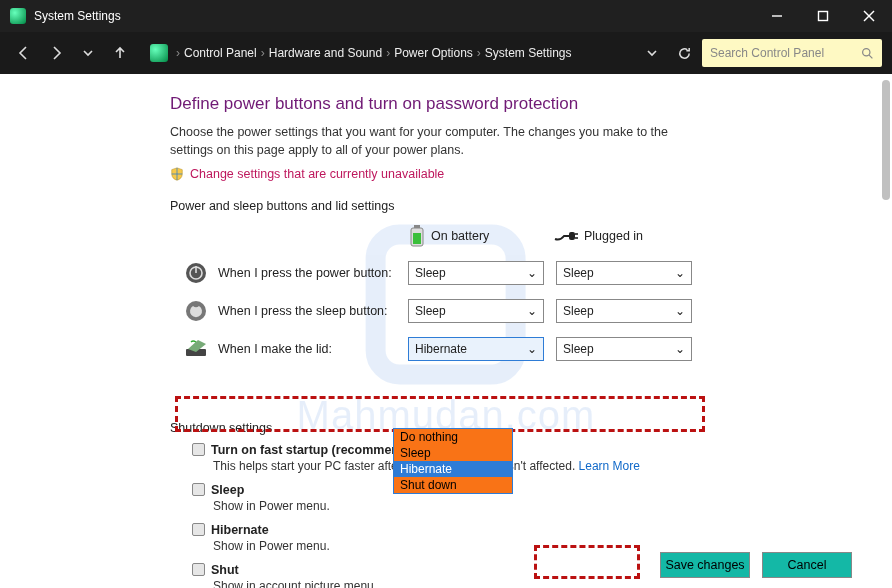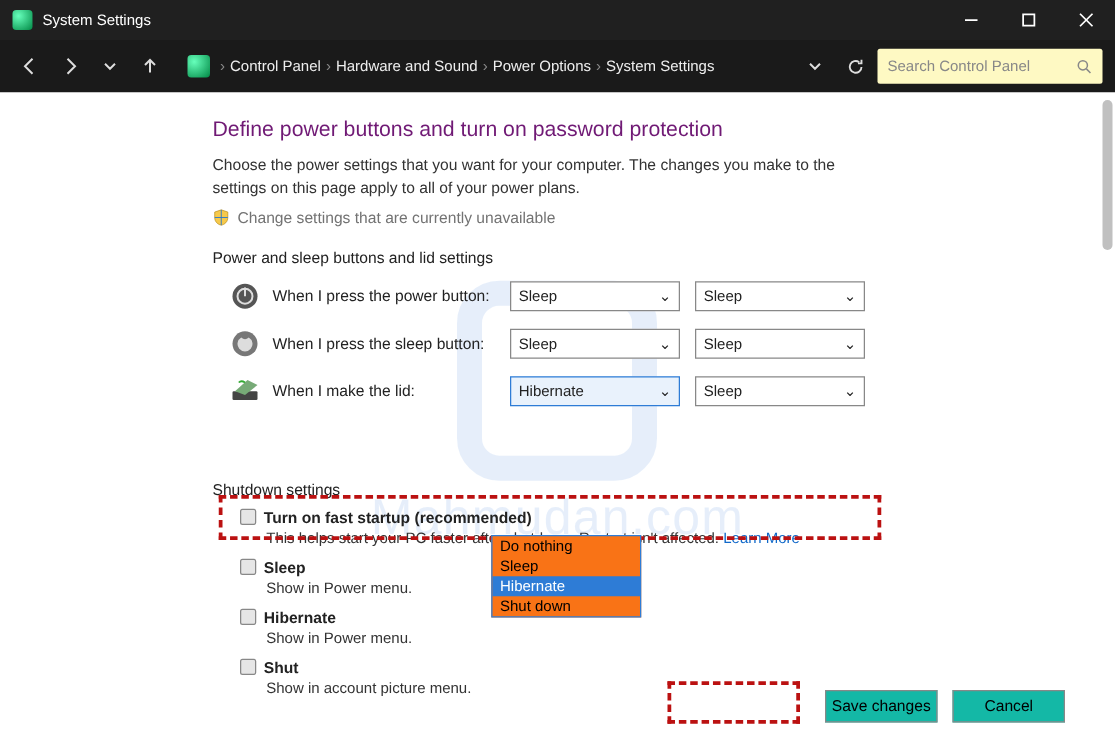--- a/index.html
+++ b/index.html
@@ -16,21 +16,21 @@
   .addr .crumb { white-space: nowrap; }
   .addr .sep { color: #888; }
   .addr-icon { width: 18px; height: 18px; background: radial-gradient(circle at 30% 30%, #6fb, #084); border-radius: 3px; margin-right: 4px; }
   .refresh { width: 28px; }
   .search-box { width: 180px; height: 28px; background: #fef9c3; display: flex; align-items: center; padding: 0 8px; color: #888; font-size: 12px; justify-content: space-between; border-radius: 2px; }
   .content-wrap { position: relative; height: calc(588px - 74px); background: #fff; overflow: hidden; }
   .scrollbar { position: absolute; right: 2px; top: 6px; width: 8px; height: 120px; background: #c0c0c0; border-radius: 4px; }
   .content { padding: 20px 60px 0 170px; font-size: 12.5px; color: #222; position: relative; }
   h1.page-title { color: #701a75; font-weight: 400; font-size: 17px; margin-bottom: 10px; }
   .desc { color: #333; margin-bottom: 8px; max-width: 540px; line-height: 1.4; }
-  .shield-link { color: #737373; display: flex; align-items: center; gap: 6px; margin-bottom: 18px; }
+  .shield-link { color: #be185d; display: flex; align-items: center; gap: 6px; margin-bottom: 18px; }
   .shield-link .shield { width: 14px; height: 14px; }
   .section-label { color: #222; margin-bottom: 12px; }
   .power-grid { margin-left: 14px; }
   .col-headers { display: flex; margin-bottom: 14px; }
   .col-headers .lead { width: 225px; }
   .col-headers .col { width: 145px; display: flex; align-items: center; gap: 6px; }
   .col-headers .col.plug { width: 150px; }
   .battery-icon { width: 16px; height: 22px; }
   .plug-icon { width: 24px; height: 14px; }
   .row { display: flex; align-items: center; margin-bottom: 14px; }
@@ -148,20 +148,40 @@
       <svg class="shield" viewBox="0 0 16 16">
           <path d="M8 1 L14 3 V8 C14 12 11 14.5 8 15 C5 14.5 2 12 2 8 V3 Z" fill="#f6c94b" stroke="#b58a16" stroke-width="0.6"></path>
           <path d="M8 1 L8 15" stroke="#2176d2" stroke-width="0.8"></path>
           <path d="M2 8 L14 8" stroke="#2176d2" stroke-width="0.8"></path>
         </svg>
       <span>Change settings that are currently unavailable</span>
     </div>
     <div class="section-label">Power and sleep buttons and lid settings</div>
 
     <div class="power-grid">
+      <div class="col-headers">
+        <div class="lead"></div>
+        <div class="col">
+          <svg class="battery-icon" viewBox="0 0 16 22">
+              <rect x="5" y="0" width="6" height="3" fill="#888"></rect>
+              <rect x="2" y="3" width="12" height="18" rx="2" fill="#ddd" stroke="#888"></rect>
+              <rect x="4" y="8" width="8" height="11" fill="#3bbf3b"></rect>
+            </svg>
+          <span>On battery</span>
+        </div>
+        <div class="col plug">
+          <svg class="plug-icon" viewBox="0 0 24 14">
+              <path d="M1 10 Q6 12 10 7 L16 7" stroke="#222" stroke-width="2" fill="none"></path>
+              <rect x="15" y="3" width="6" height="8" rx="2" fill="#222"></rect>
+              <line x1="21" y1="5" x2="24" y2="5" stroke="#222" stroke-width="1.6"></line>
+              <line x1="21" y1="9" x2="24" y2="9" stroke="#222" stroke-width="1.6"></line>
+            </svg>
+          <span>Plugged in</span>
+        </div>
+      </div>
 
       <div class="row">
         <div class="row-icon">
             <svg width="22" height="22" viewBox="0 0 22 22">
               <circle cx="11" cy="11" r="10" fill="#555"></circle>
               <circle cx="11" cy="11" r="6" fill="none" stroke="#ddd" stroke-width="1.6"></circle>
               <line x1="11" y1="4" x2="11" y2="11" stroke="#ddd" stroke-width="1.6"></line>
             </svg>
           </div>
         <div class="row-label">When I press the power button:</div>

